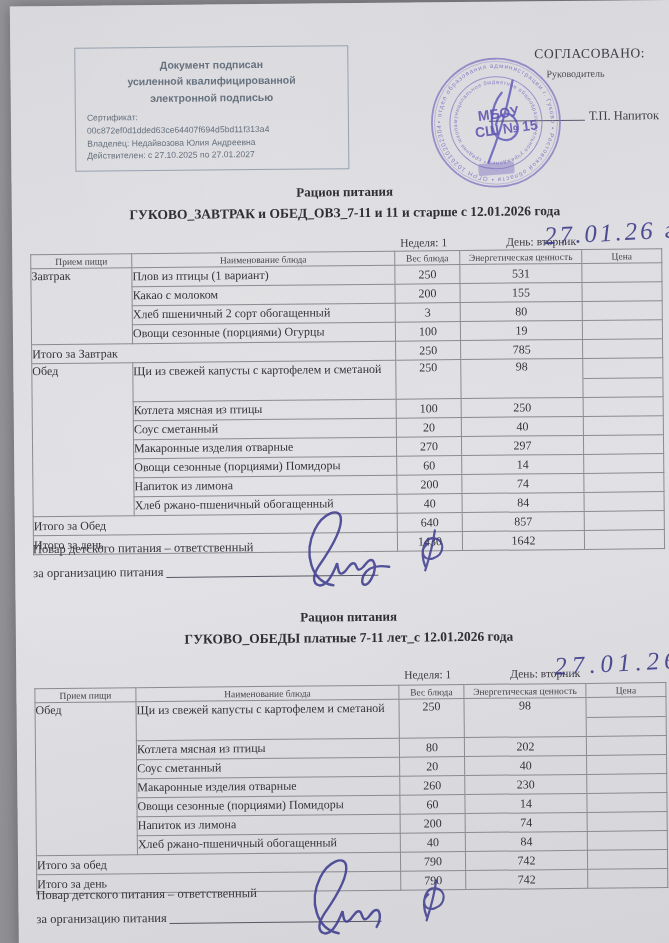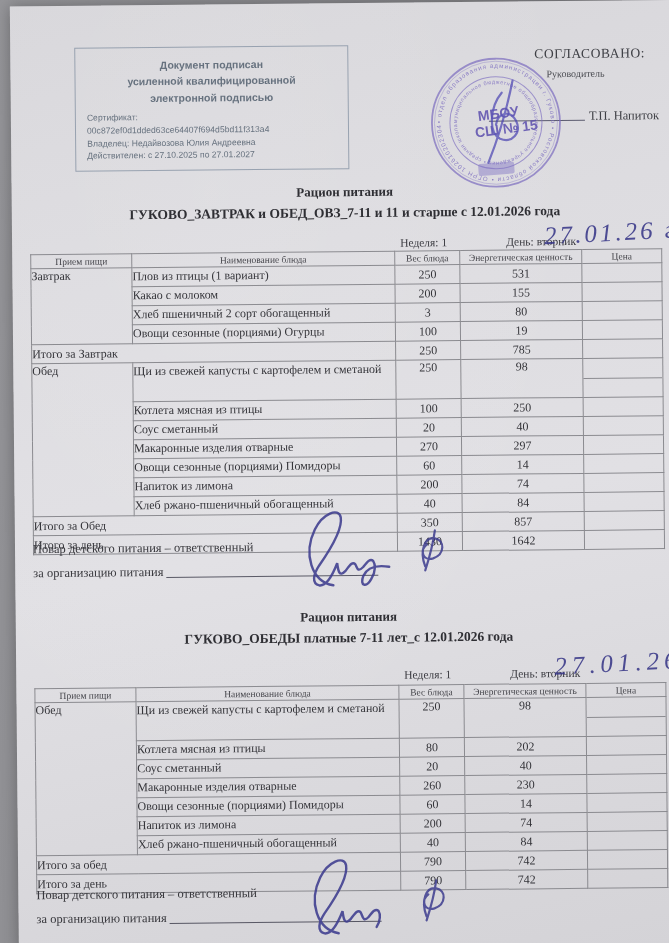--- a/index.html
+++ b/index.html
@@ -184,21 +184,21 @@
             <td class="c-price"></td>
           </tr>
           <tr>
             <td class="c-dish">Хлеб ржано-пшеничный обогащенный</td>
             <td class="c-num">40</td>
             <td class="c-num">84</td>
             <td class="c-price"></td>
           </tr>
           <tr>
             <td class="c-label" colspan="2">Итого за Обед</td>
-            <td class="c-num">350</td>
+            <td class="c-num">640</td>
             <td class="c-num">857</td>
             <td class="c-price"></td>
           </tr>
           <tr>
             <td class="c-label" colspan="2">Итого за день</td>
             <td class="c-num">1430</td>
             <td class="c-num">1642</td>
             <td class="c-price"></td>
           </tr>
         </tbody>

